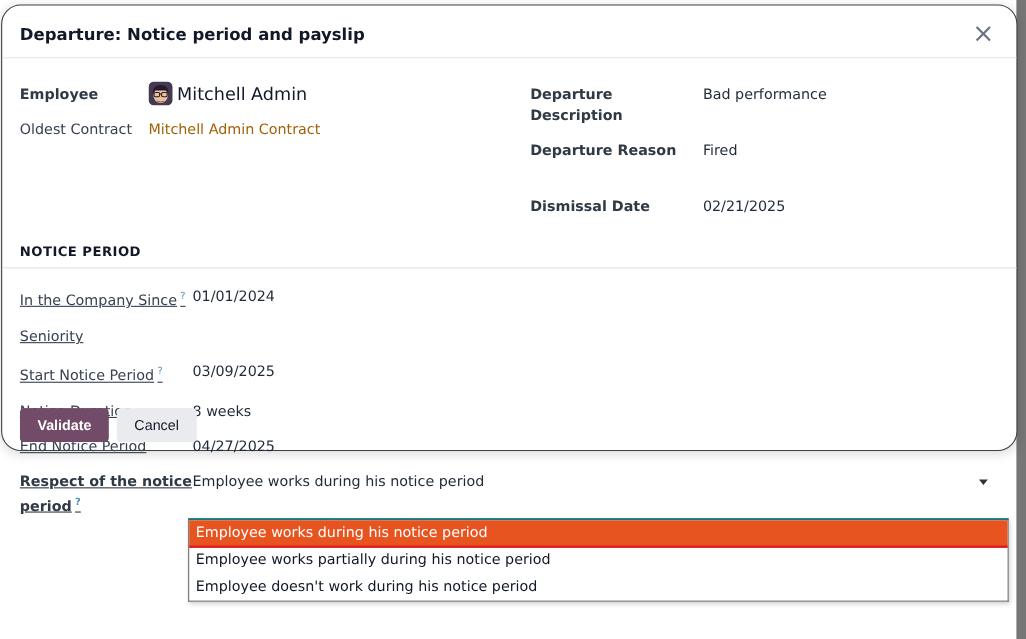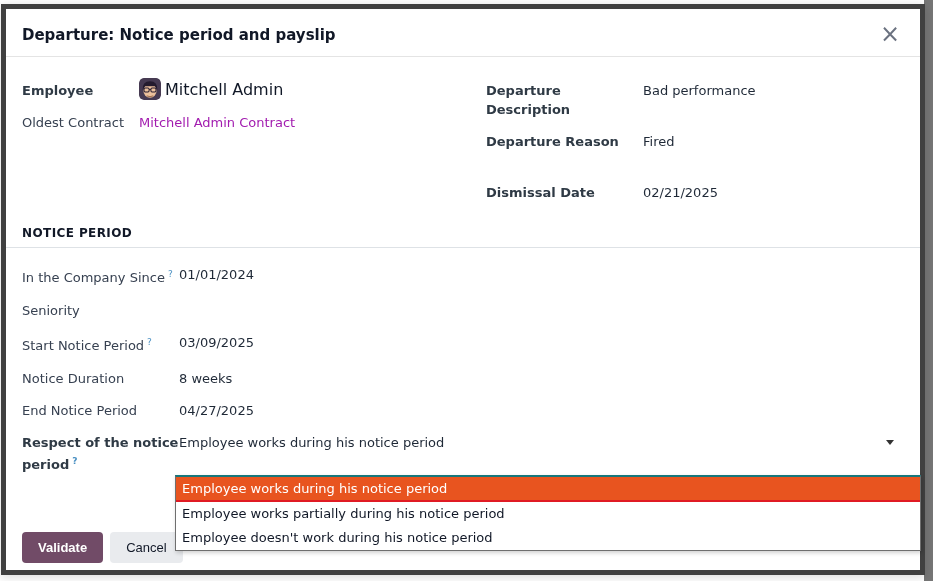--- a/index.html
+++ b/index.html
@@ -9,22 +9,22 @@
     background: #ffffff;
     position: relative;
     overflow: hidden;
     color: #111827;
   }
   .backdrop-strip {
     position: absolute; top: 0; right: 0; width: 9px; height: 581px;
     background: #767676; z-index: 0;
   }
   .modal {
-    position: absolute; top: 4px; left: 1px; width: 924px; height: 571px;
-    background: #ffffff; border: 5px solid #404040; border-radius: 0;
+    position: absolute; top: 4px; left: 1px; width: 924px; height: 406px;
+    background: #ffffff; border: 1px solid #404040; border-radius: 18px;
     box-shadow: 0 2px 10px rgba(0,0,0,0.15); z-index: 1;
   }
   .modal-header {
     display: flex; align-items: flex-start; justify-content: space-between;
     padding: 15px 16px 12px 16px; border-bottom: 1px solid #e4e4e4;
   }
   .modal-title { font-size: 15px; font-weight: 700; color: #111827; padding-top: 2px; }
   .close-btn {
     background: none; border: none; font-size: 24px; line-height: 20px;
     color: #6b7280; cursor: pointer; padding: 0 4px; font-weight: 400;
@@ -36,29 +36,29 @@
   .field-row { display: flex; margin-bottom: 13px; }
   .lbl { color: #374151; font-size: 13px; line-height: 19px; flex-shrink: 0; }
   .lbl.bold { font-weight: 700; color: #2f3a45; }
   .val { color: #1f2937; font-size: 13px; line-height: 19px; }
   .left-col .lbl { width: 117px; }
   .right-col .lbl { width: 157px; }
   .right-col { padding-left: 1px; }
   .dismissal-row { margin-top: 32px; }
   .employee-val { display: flex; align-items: center; gap: 4px; margin-top: -3px; }
   .avatar { width: 22px; height: 22px; border-radius: 5px; display: block; }
-  .link { color: #a21caf; cursor: pointer; text-decoration: none; }
+  .link { color: #a16207; cursor: pointer; text-decoration: none; }
 
   .section-title {
     margin: 10px -16px 0 -16px; padding: 0 16px 7px 16px;
     font-size: 12px; font-weight: 700; color: #111827; letter-spacing: 0.4px;
     border-bottom: 1px solid #dee2e6;
   }
   .section-fields { padding-top: 17px; }
-  .section-fields .lbl { width: 157px; }
+  .section-fields .lbl { width: 157px; text-decoration: underline; }
   .help {
     color: #4a90c2; font-size: 9px; vertical-align: super; margin-left: 3px;
     cursor: help;
   }
   .row-since { margin-bottom: 14px; }
   .row-seniority { margin-bottom: 13px; }
 
   .respect-row { display: flex; }
   .respect-row .lbl { width: 157px; }
   .select-box {

